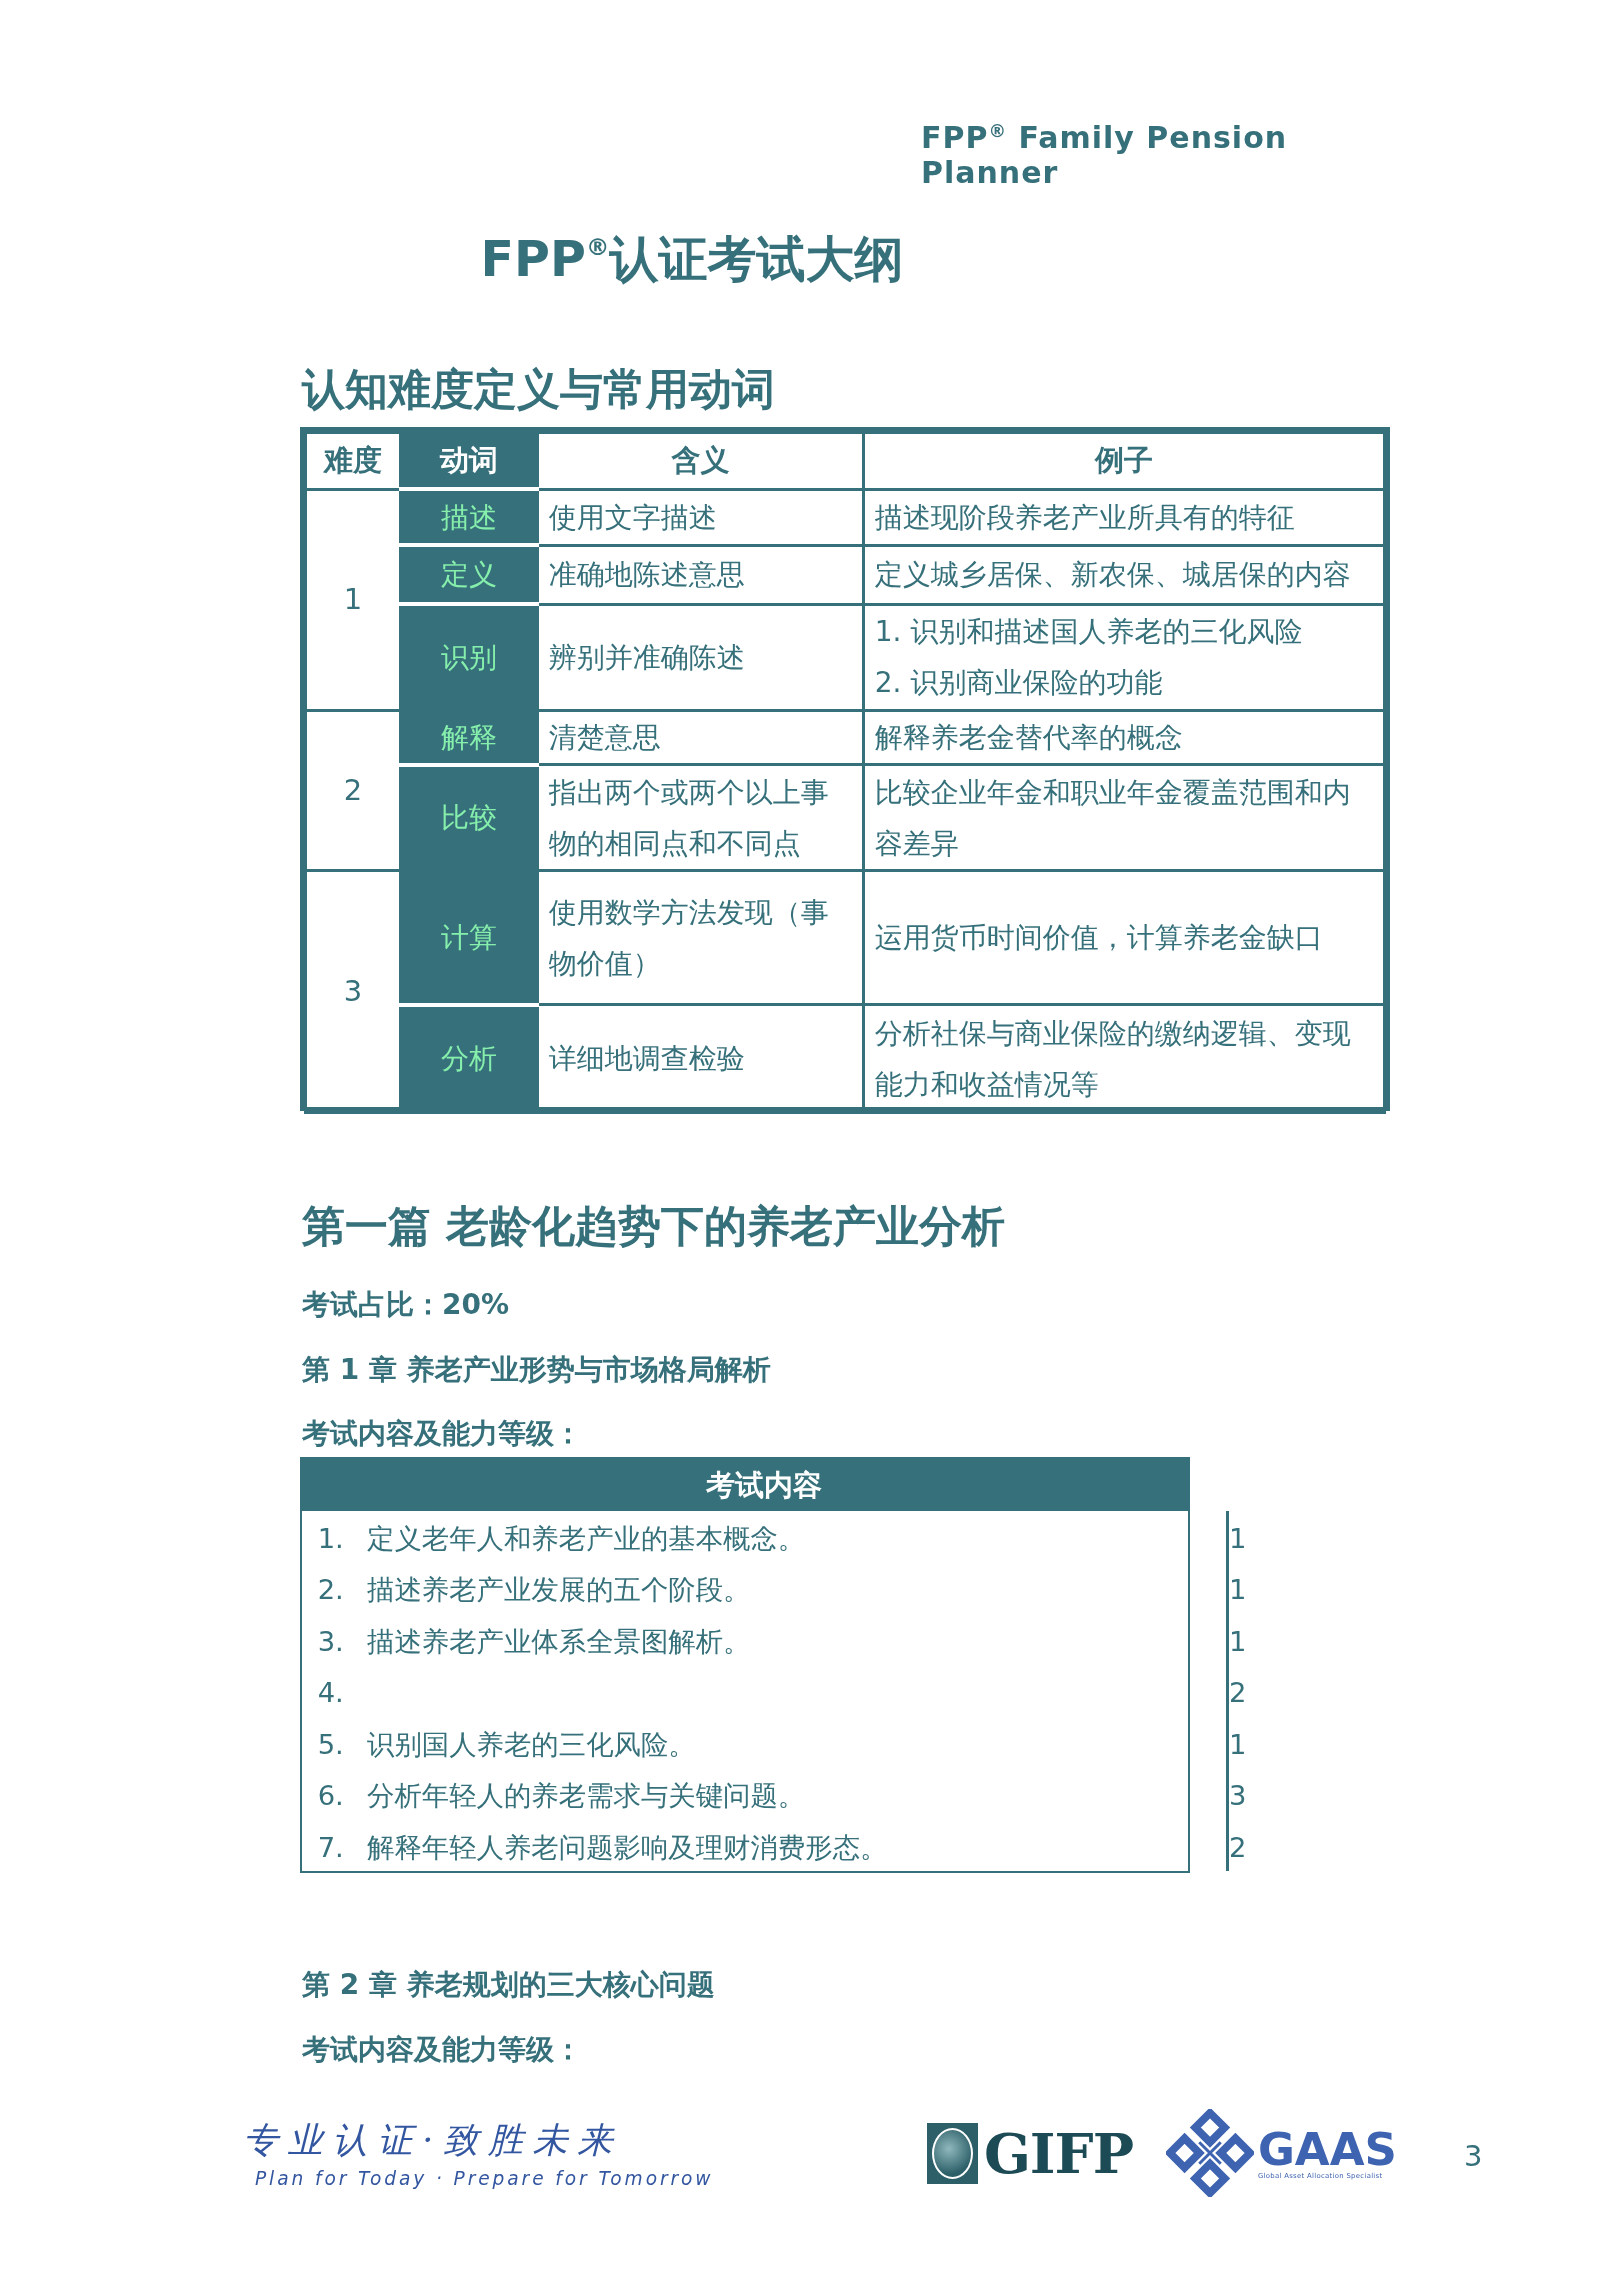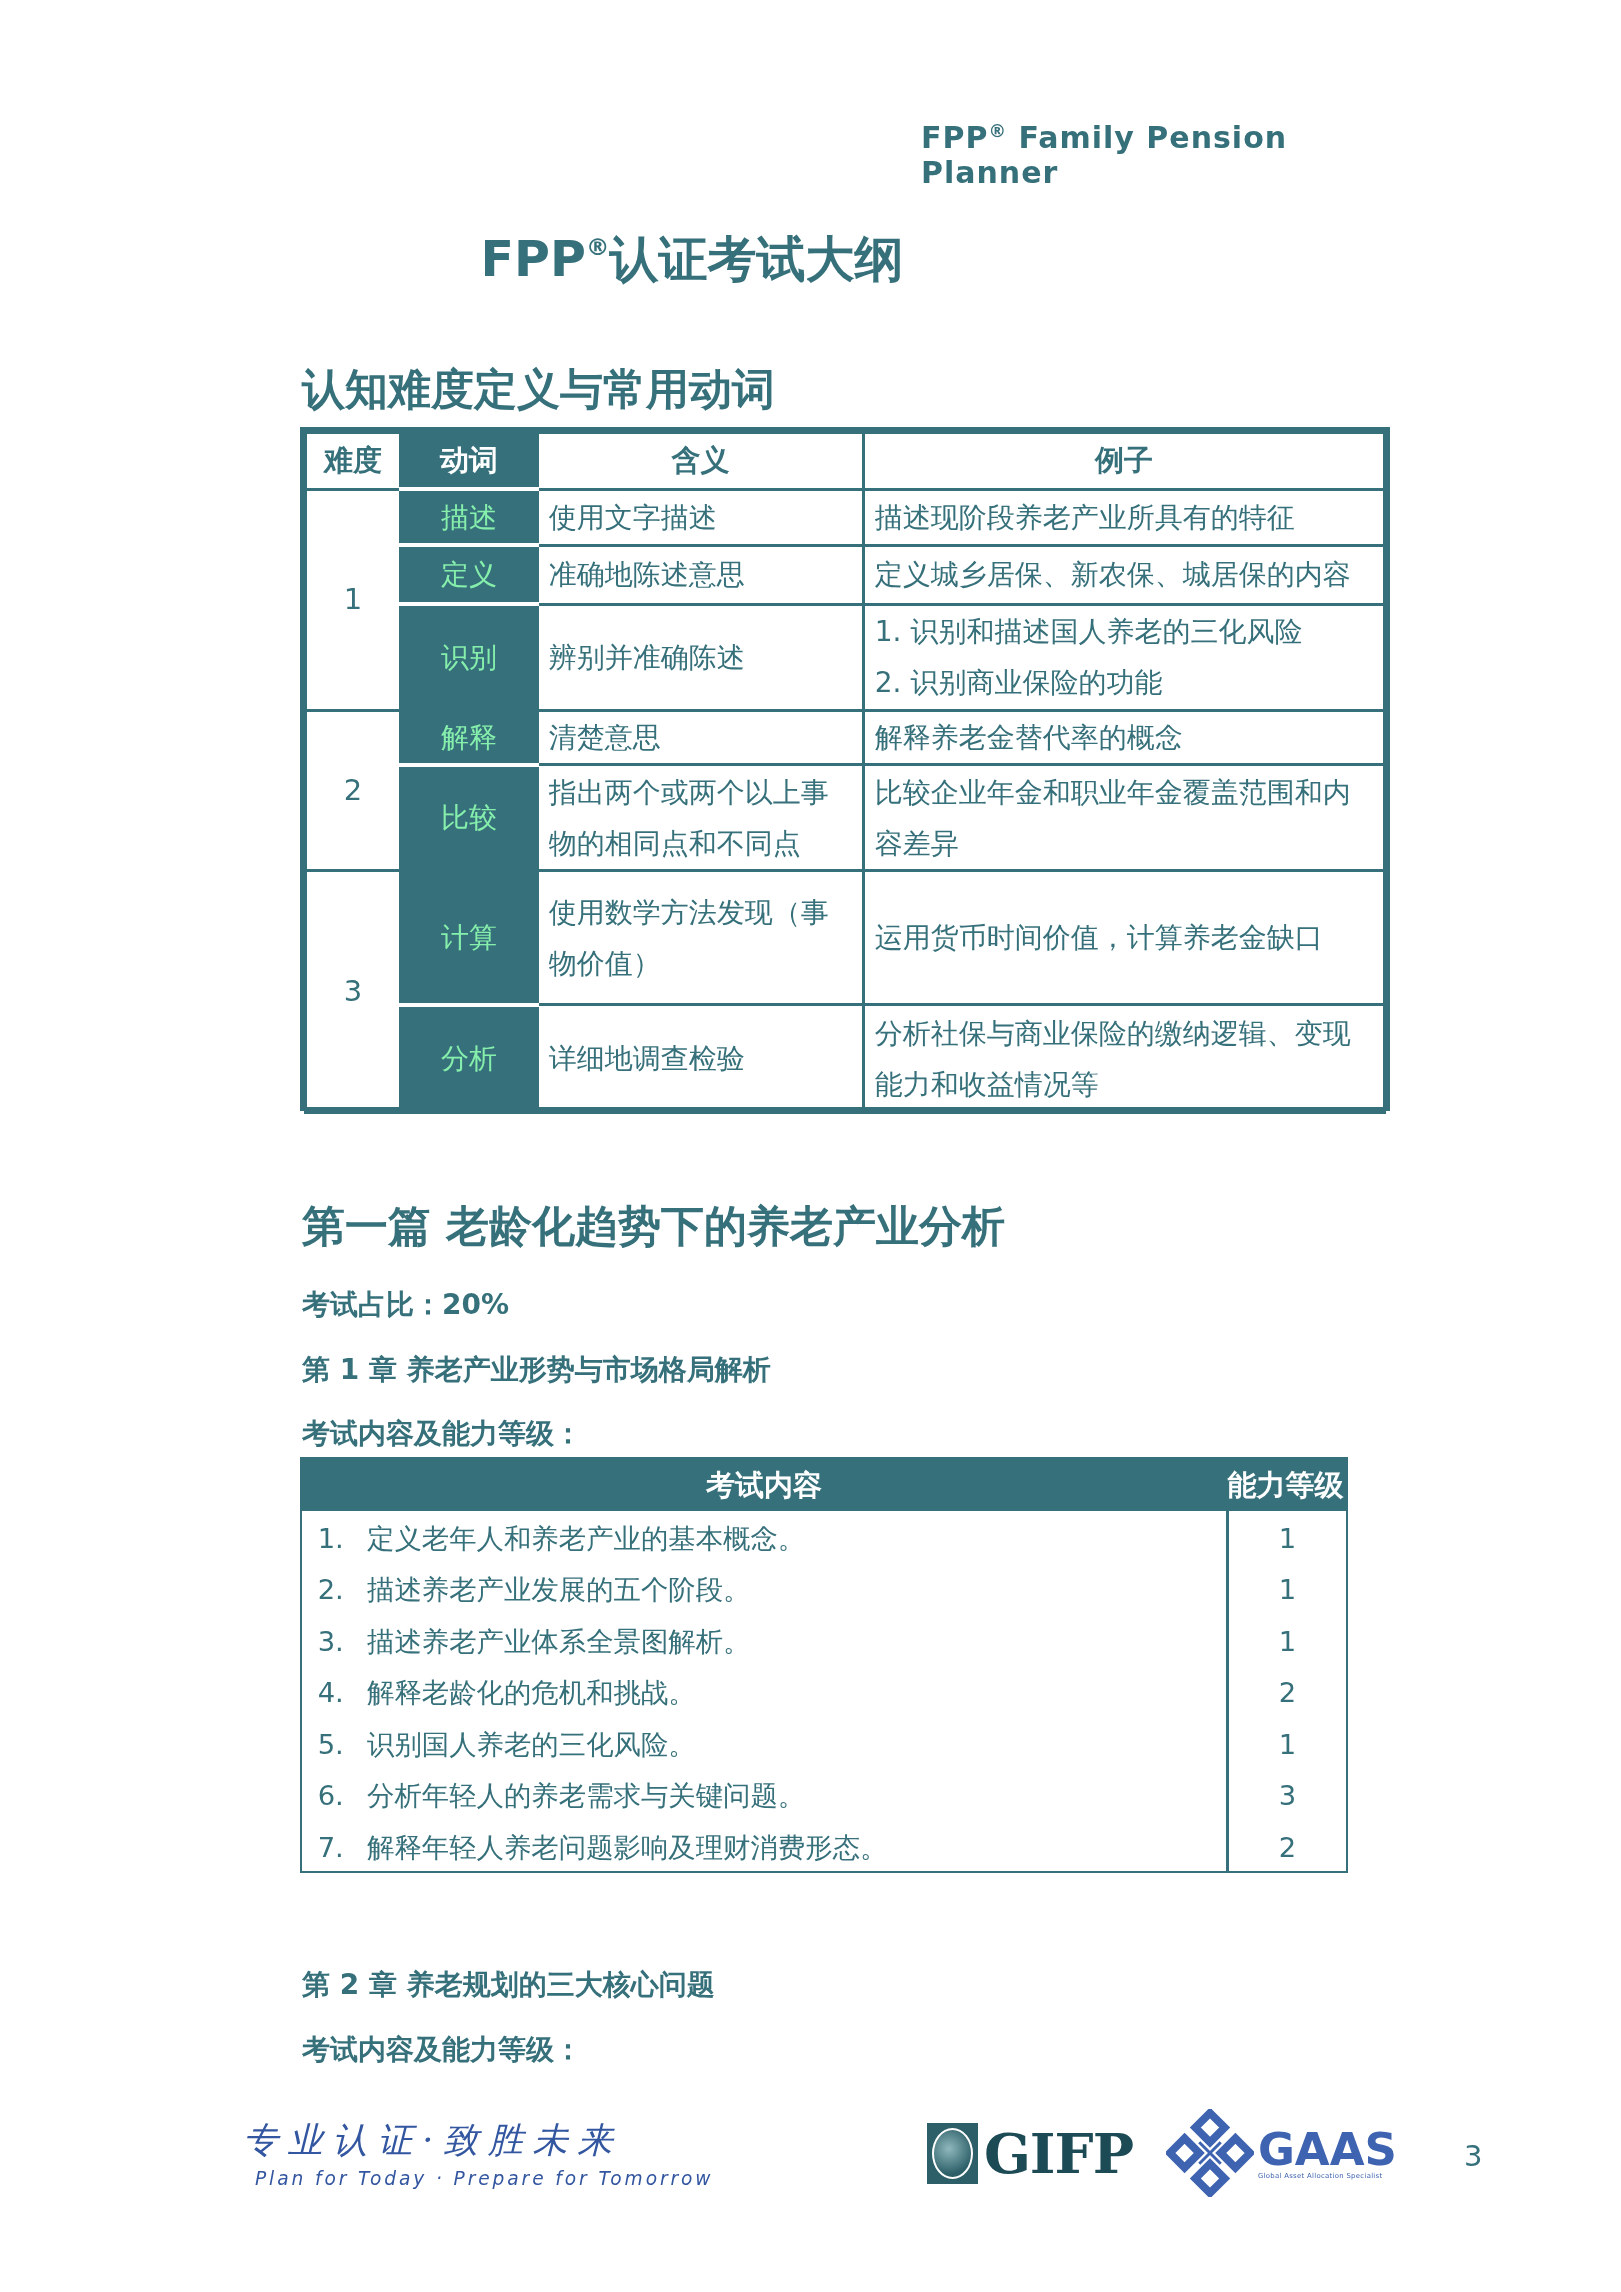--- a/index.html
+++ b/index.html
@@ -13,21 +13,21 @@
   .h2{left:302px;font-size:43px;font-weight:bold;color:#36707a;}
   .t1{left:300px;top:427px;width:1090px;height:684px;border:4.9px solid #36707a;box-sizing:border-box;}
   .t1 table{border-collapse:collapse;width:100%;height:100%;table-layout:fixed;}
   .t1 td{border:3.9px solid #36707a;font-size:28px;color:#36707a;padding:0 9.8px;vertical-align:middle;line-height:51px;}
   .t1 td.verb{background:#36707a;color:#86efac;font-weight:normal;text-align:center;border-color:#36707a;border-bottom:4.9px solid #ffffff;}
   .t1 td.verb.last{border-bottom:3.9px solid #36707a;}
   .t1 td.lvl{text-align:center;font-size:29px;}
   .t1 th{border:3.9px solid #36707a;font-size:29px;font-weight:bold;color:#36707a;height:51px;}
   .t1 th.verbh{background:#36707a;color:#ffffff;border-bottom:4.9px solid #ffffff;}
   .meta{left:302px;font-size:28px;font-weight:bold;color:#36707a;}
-  .t2{left:300px;top:1457px;width:1048px;height:416px;border:2.9px solid #36707a;box-sizing:border-box;}
+  .t2{left:300px;top:1457px;width:890px;height:416px;border:2.9px solid #36707a;box-sizing:border-box;}
   .t2 .hdr{position:absolute;left:0;top:0;right:0;height:52px;background:#36707a;color:#fff;font-size:29px;font-weight:bold;}
   .t2 .hdr .c1{position:absolute;left:0;width:924px;top:0;height:52px;line-height:52px;text-align:center;}
   .t2 .hdr .c2{position:absolute;left:924px;right:1px;top:0;height:52px;line-height:52px;text-align:center;}
   .t2 .divider{position:absolute;left:924px;top:52px;bottom:0;width:2.9px;background:#36707a;}
   .t2 .row{position:absolute;left:0;right:0;height:51px;font-size:27.4px;color:#36707a;}
   .t2 .row .num{position:absolute;left:15.7px;top:0;line-height:51px;}
   .t2 .row .txt{position:absolute;left:65px;top:0;line-height:51px;}
   .t2 .row .lv{position:absolute;left:927px;right:0;top:0;line-height:51px;text-align:center;}
   .footer-slogan{left:243px;top:2117px;}
   .slogan-cn{font-family:"DejaVu Serif","Liberation Serif",serif;font-style:italic;font-size:35px;color:#3356a0;letter-spacing:9.8px;}
@@ -140,21 +140,20 @@
     <span class="txt">描述养老产业发展的五个阶段。</span>
     <span class="lv">1</span>
   </div>
   <div class="row" style="top:157px;">
     <span class="num">3.</span>
     <span class="txt">描述养老产业体系全景图解析。</span>
     <span class="lv">1</span>
   </div>
   <div class="row" style="top:208px;">
     <span class="num">4.</span>
-    <span class="txt">解释老龄化的危机和挑战。</span>
     <span class="lv">2</span>
   </div>
   <div class="row" style="top:260px;">
     <span class="num">5.</span>
     <span class="txt">识别国人养老的三化风险。</span>
     <span class="lv">1</span>
   </div>
   <div class="row" style="top:311px;">
     <span class="num">6.</span>
     <span class="txt">分析年轻人的养老需求与关键问题。</span>

